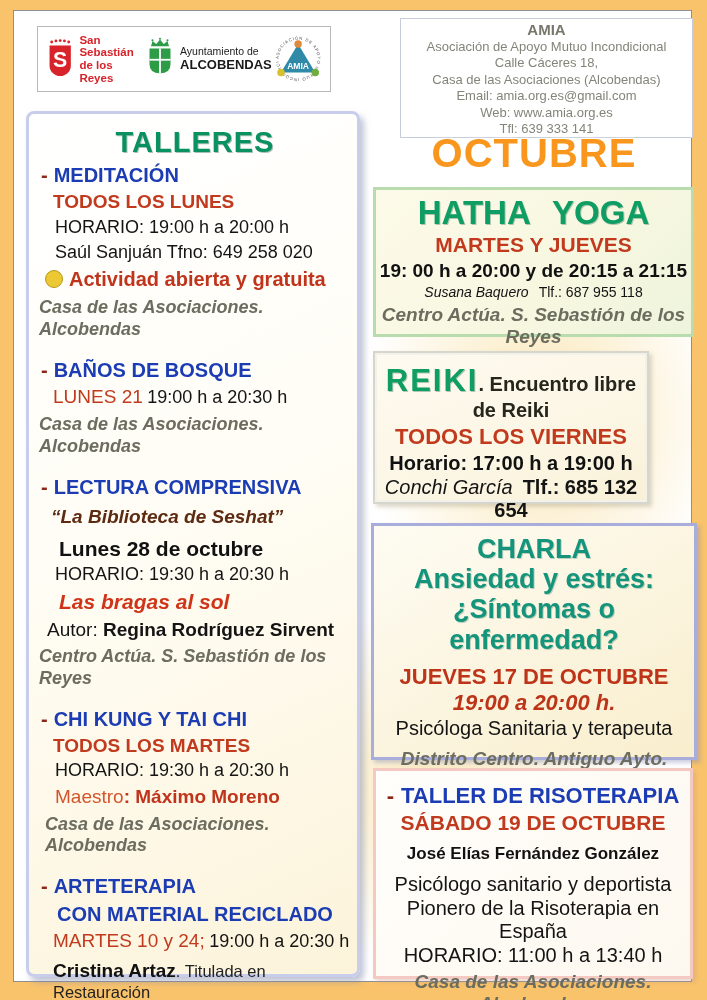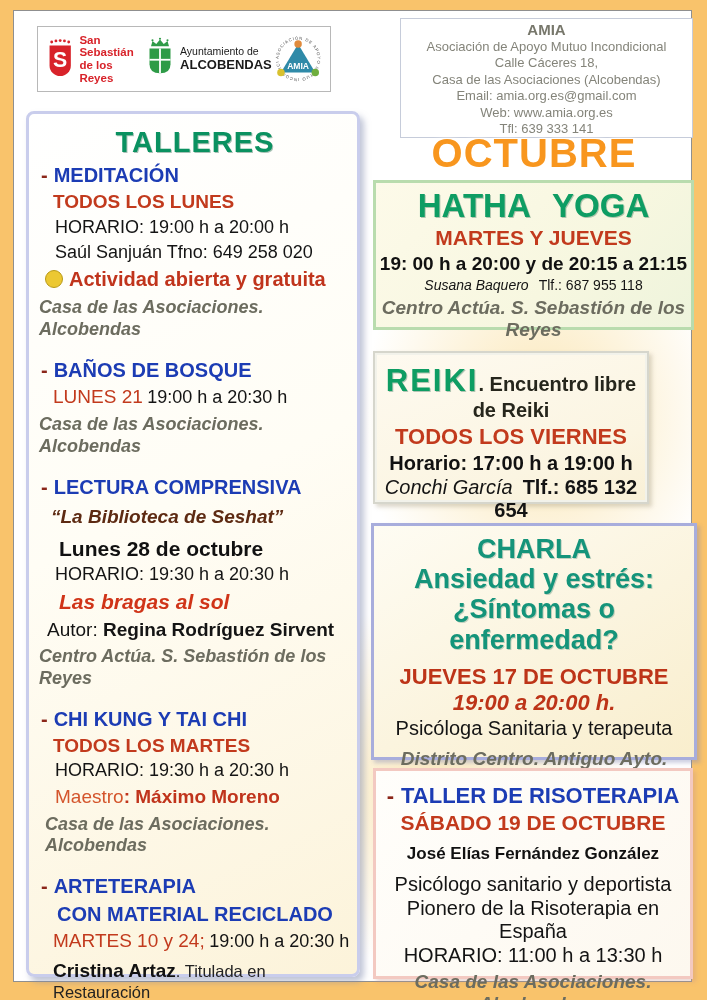--- a/index.html
+++ b/index.html
@@ -83,21 +83,21 @@
   .person-desc { color:#222; font-size:16.5px; }
 
   
   .month {
     position:absolute; left:355px; top:120px; width:330px; text-align:center;
     color:#f8961e; font-weight:bold; font-size:40px; letter-spacing:1px;
     text-shadow:-1px -1px 0 #ffffff, 1px 1px 1px #ffffff, 2px 3px 2px rgba(255,255,255,0.9), 0 0 6px rgba(255,255,255,0.8);
   }
   .rbox { position:absolute; box-sizing:border-box; text-align:center; }
   .hatha {
-    left:359px; top:169px; width:321px; height:150px;
+    left:359px; top:176px; width:321px; height:150px;
     border:3px solid #b9dcae;
     background:linear-gradient(135deg,#fdfae9 0%, #f7f7e0 60%, #eef4dc 100%);
     padding-top:4px;
   }
   .hatha-title { color:#0e9d63; font-weight:bold; font-size:33px; word-spacing:14px; text-shadow:1px 1px 0 rgba(6,80,50,0.3); }
   .red-days { color:#c23a1d; font-weight:bold; font-size:21px; margin-top:1px; }
   .times-bold { color:#111; font-weight:bold; font-size:19px; margin-top:3px; }
   .teacher-line { margin-top:2px; font-size:14px; color:#141414; }
   .teacher-italic { font-style:italic; margin-right:10px; }
   .venue-center { color:#6c6c5f; font-weight:bold; font-style:italic; font-size:19px; margin-top:4px; }
@@ -277,17 +277,17 @@
     <div class="charla-desc">Psicóloga Sanitaria y terapeuta</div>
     <div class="venue-center charla-venue">Distrito Centro. Antiguo Ayto. Alcobendas</div>
   </div>
 
   <div class="rbox riso">
     <div class="riso-title-line"><span class="riso-dash">-</span><span class="riso-title">TALLER DE RISOTERAPIA</span></div>
     <div class="riso-date">SÁBADO 19 DE OCTUBRE</div>
     <div class="riso-name">José Elías Fernández González</div>
     <div class="riso-desc riso-desc-first">Psicólogo sanitario y deportista</div>
     <div class="riso-desc">Pionero de la Risoterapia en España</div>
-    <div class="riso-desc">HORARIO: 11:00 h a 13:30 h</div>
+    <div class="riso-desc">HORARIO: 11:00 h a 13:40 h</div>
     <div class="venue-center">Casa de las Asociaciones. Alcobendas</div>
   </div>
 
 </div>
 
 </body></html>

